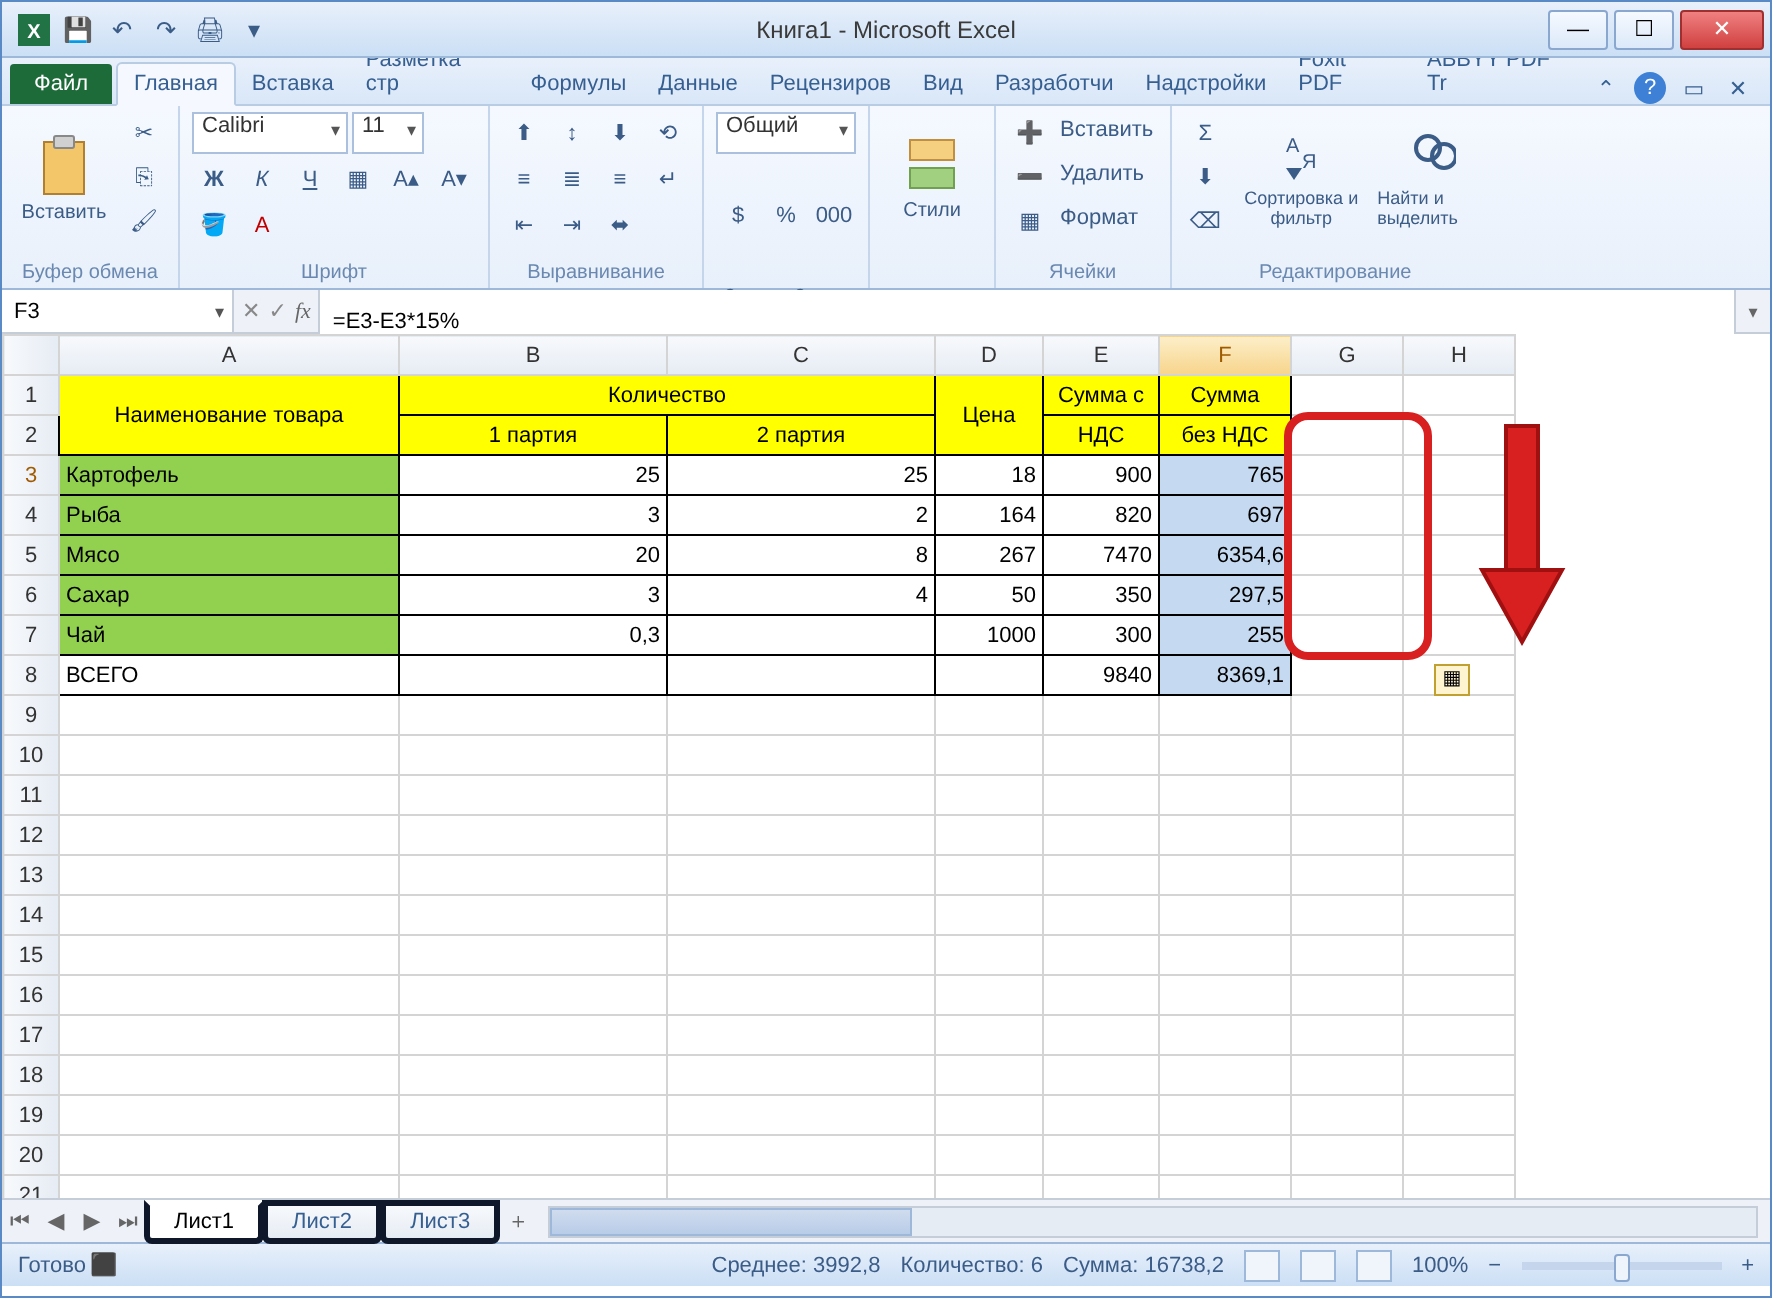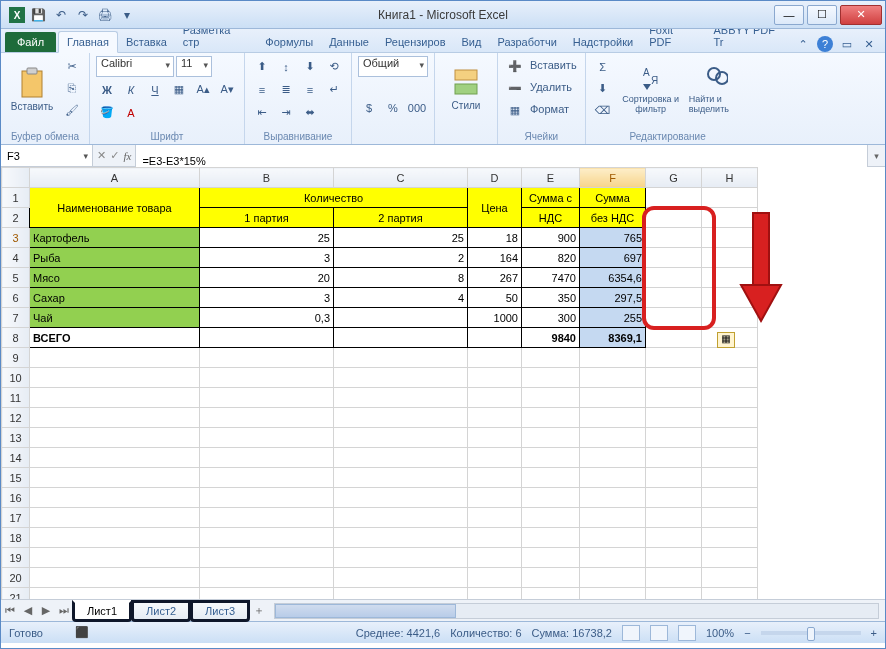--- a/index.html
+++ b/index.html
@@ -29,57 +29,57 @@
 .group-label { font-size: 10px; color: #6a88b0; text-align: center; padding: 1px 0; }
 .bigbtn { display: flex; flex-direction: column; align-items: center; justify-content: center; width: 50px; height: 66px; font-size: 10px; color: #3b5c87; gap: 2px; border: 1px solid transparent; border-radius: 3px; }
 .stackcol { display: flex; flex-direction: column; gap: 1px; }
 .minibtn { width: 22px; height: 21px; display: inline-flex; align-items: center; justify-content: center; font-size: 11px; color: #3b5c87; border: 1px solid transparent; border-radius: 2px; }
 .combo { height: 21px; border: 1px solid #abc0dc; background: #fff; font-size: 11px; padding: 0 16px 0 4px; color: #333; position: relative; }
 .combo::after { content: "▾"; position: absolute; right: 3px; top: 3px; font-size: 9px; color: #555; }
 .hrow { display: flex; gap: 2px; }
 
 
 .formulabar { height: 22px; border-bottom: 1px solid #c5cdd8; display: flex; align-items: stretch; background: #eef2f8; }
-.namebox { width: 92px; border-right: 1px solid #c5cdd8; background: #fff; display: flex; align-items: center; padding: 0 6px; font-size: 11px; position: relative; }
+.namebox { width: 116px; border-right: 1px solid #c5cdd8; background: #fff; display: flex; align-items: center; padding: 0 6px; font-size: 11px; position: relative; }
 .namebox::after { content: "▾"; position: absolute; right: 4px; font-size: 9px; color: #555; }
 .fxbtns { display: flex; align-items: center; padding: 0 4px; gap: 4px; border-right: 1px solid #c5cdd8; font-size: 11px; color: #888; }
 .fx-label { font-style: italic; font-weight: normal; font-family: 'Times New Roman', serif; color: #666; }
 .formula { flex: 1; background: #fff; display: flex; align-items: center; padding: 16px 6px; font-size: 11px; }
 .expandfx { width: 18px; border-left: 1px solid #c5cdd8; display: flex; align-items: center; justify-content: center; font-size: 9px; color: #666; }
 
 
 .gridwrap { position: relative; height: 432px; overflow: hidden; background: #fff; }
 .grid { border-collapse: collapse; table-layout: fixed; }
 .grid th, .grid td { border: 1px solid #d4d4d4; font-size: 11px; height: 20px; padding: 0 3px; overflow: hidden; white-space: nowrap; }
 .grid th { background: linear-gradient(#f7f9fc,#e6ecf4); font-weight: normal; color: #333; text-align: center; }
 .grid th.rowhdr { width: 28px; text-align: center; background: linear-gradient(90deg,#f7f9fc,#e6ecf4); }
 .corner { background: linear-gradient(135deg,#f7f9fc,#e6ecf4); }
 .grid td { text-align: right; color: #000; }
 .grid td.textcell { text-align: left; }
 .yellow { background: #ffff00 !important; text-align: center !important; font-weight: normal; }
 .green { background: #92d050 !important; text-align: left !important; }
-.bold { font-weight: bold; }
+.bold { font-weight: normal; }
 .thick { border: 1.5px solid #000 !important; }
 .sel { background: #c5d9f1 !important; }
 th.active-col, th.active-row { background: linear-gradient(#fdeec9,#f7d48a); color: #a05a00; }
 
 
 .overlay { position: absolute; pointer-events: none; }
 .redbox { border: 4px solid #d82020; border-radius: 12px; }
 
 
 .sheettabs { height: 22px; background: #eef2f8; border-top: 1px solid #c5cdd8; display: flex; align-items: center; font-size: 11px; }
 .navbtn { width: 18px; height: 18px; display: inline-flex; align-items: center; justify-content: center; color: #666; }
 .sheet { padding: 2px 12px; border: 3px solid #0f172a; background: linear-gradient(#f7f9fc,#e6ecf4); border-radius: 0 0 4px 4px; margin-left: -1px; color: #365f91; }
 .sheet.active { background: #fff; border-top-color: #fff; font-weight: normal; color: #000; }
 .hscroll { flex: 1; margin: 0 6px; height: 16px; background: #e6ecf4; border: 1px solid #c5cdd8; position: relative; }
 .hscroll-thumb { position: absolute; left: 0; top: 0; bottom: 0; width: 30%; background: linear-gradient(#d0dcee,#b8cce8); border: 1px solid #9db8d9; }
 
 
-.statusbar { height: 22px; background: linear-gradient(#e8f0fb,#cbdff5); border-top: 1px solid #9db8d9; display: flex; align-items: center; font-size: 11px; color: #3b5c87; padding: 0 8px; gap: 32px; text-align: center; }
+.statusbar { height: 22px; background: linear-gradient(#e8f0fb,#cbdff5); border-top: 1px solid #9db8d9; display: flex; align-items: center; font-size: 11px; color: #3b5c87; padding: 0 8px; gap: 2px; text-align: center; }
 .status-right { margin-left: auto; display: flex; align-items: center; gap: 10px; }
 .viewbtn { width: 18px; height: 16px; border: 1px solid #9db8d9; background: #f0f5fc; display: inline-block; }
 .zoomslider { width: 100px; height: 4px; background: #c5d6ec; position: relative; }
 .zoomslider::before { content: ""; position: absolute; left: 50%; top: -4px; width: 6px; height: 12px; background: #eef4fc; border: 1px solid #8aa8cf; border-radius: 2px; transform: translateX(-50%); }
 
 svg { display: block; }
 </style>
 </head>
 <body>
 
@@ -541,21 +541,21 @@
   <span class="navbtn">＋</span>
   <div class="hscroll">
       <div class="hscroll-thumb"></div>
     </div>
 </div>
 
 <div class="statusbar">
   <span>Готово</span>
   <span style="color:#c04040">⬛</span>
   <div class="status-right">
-    <span><span>Среднее:</span> <span>4421,6</span></span>
+    <span><span>Среднее:</span> <span>3992,8</span></span>
     <span><span>Количество:</span> <span>6</span></span>
     <span><span>Сумма:</span> <span>16738,2</span></span>
     <span class="viewbtn"></span>
     <span class="viewbtn"></span>
     <span class="viewbtn"></span>
     <span>100%</span>
     <span>−</span>
     <div class="zoomslider"></div>
     <span>+</span>
   </div>

